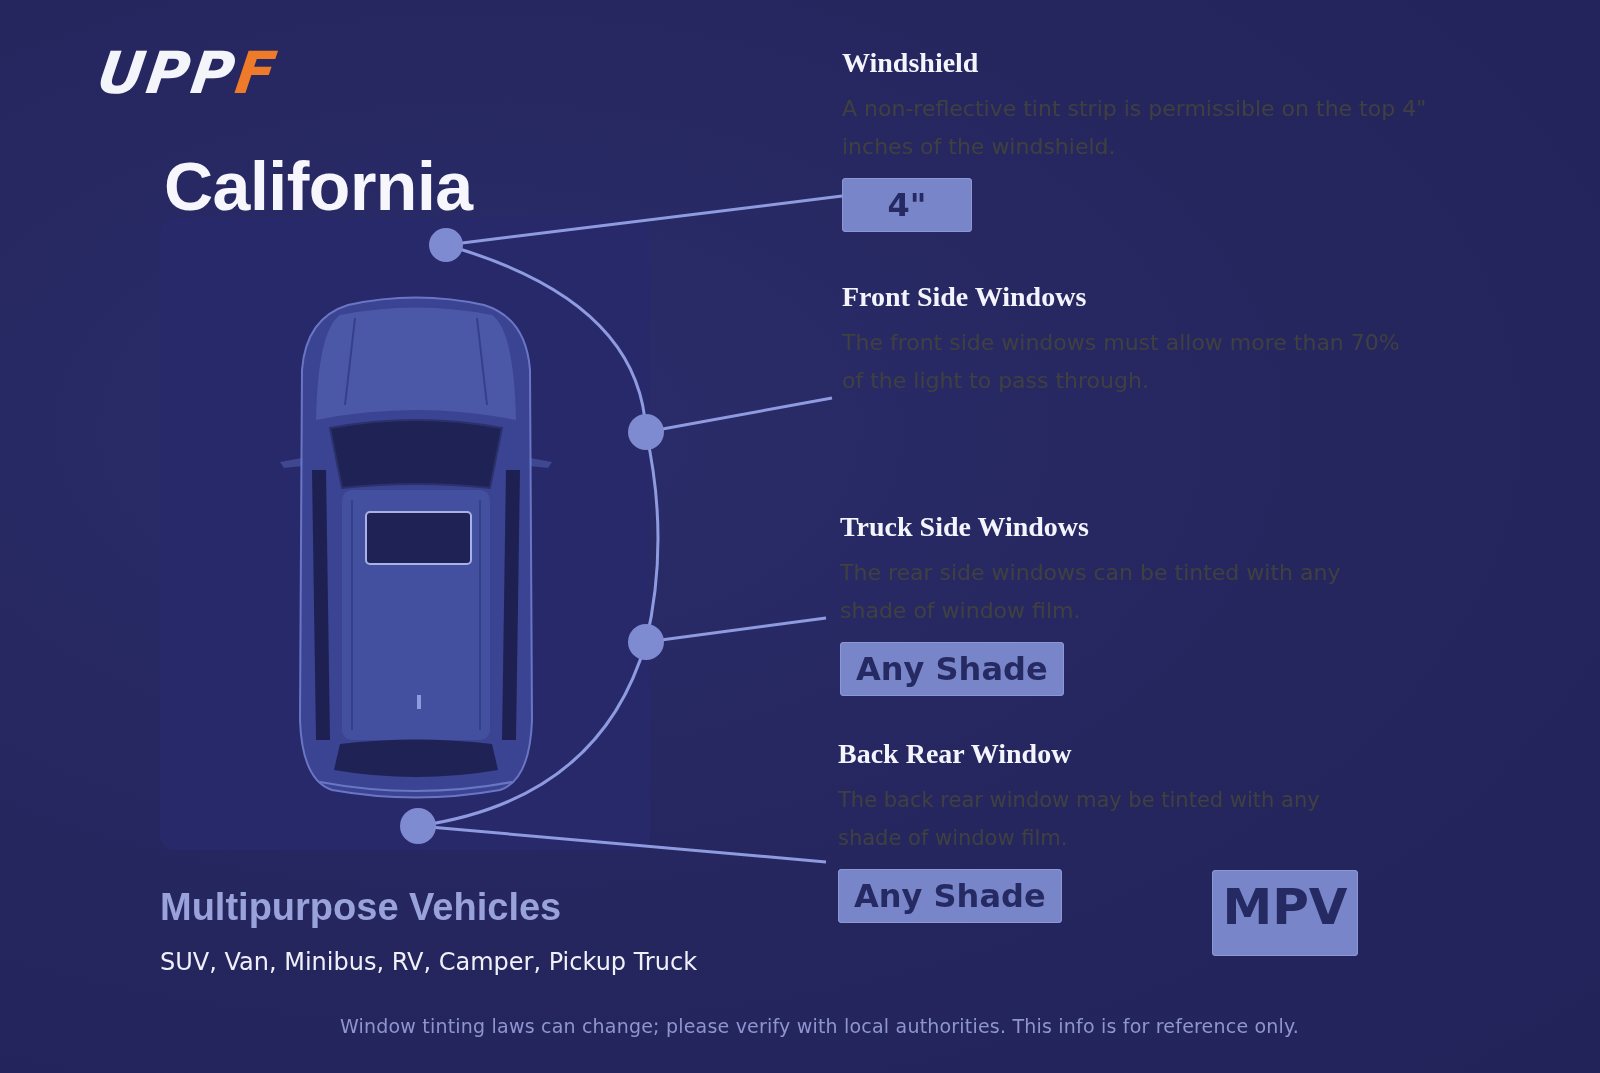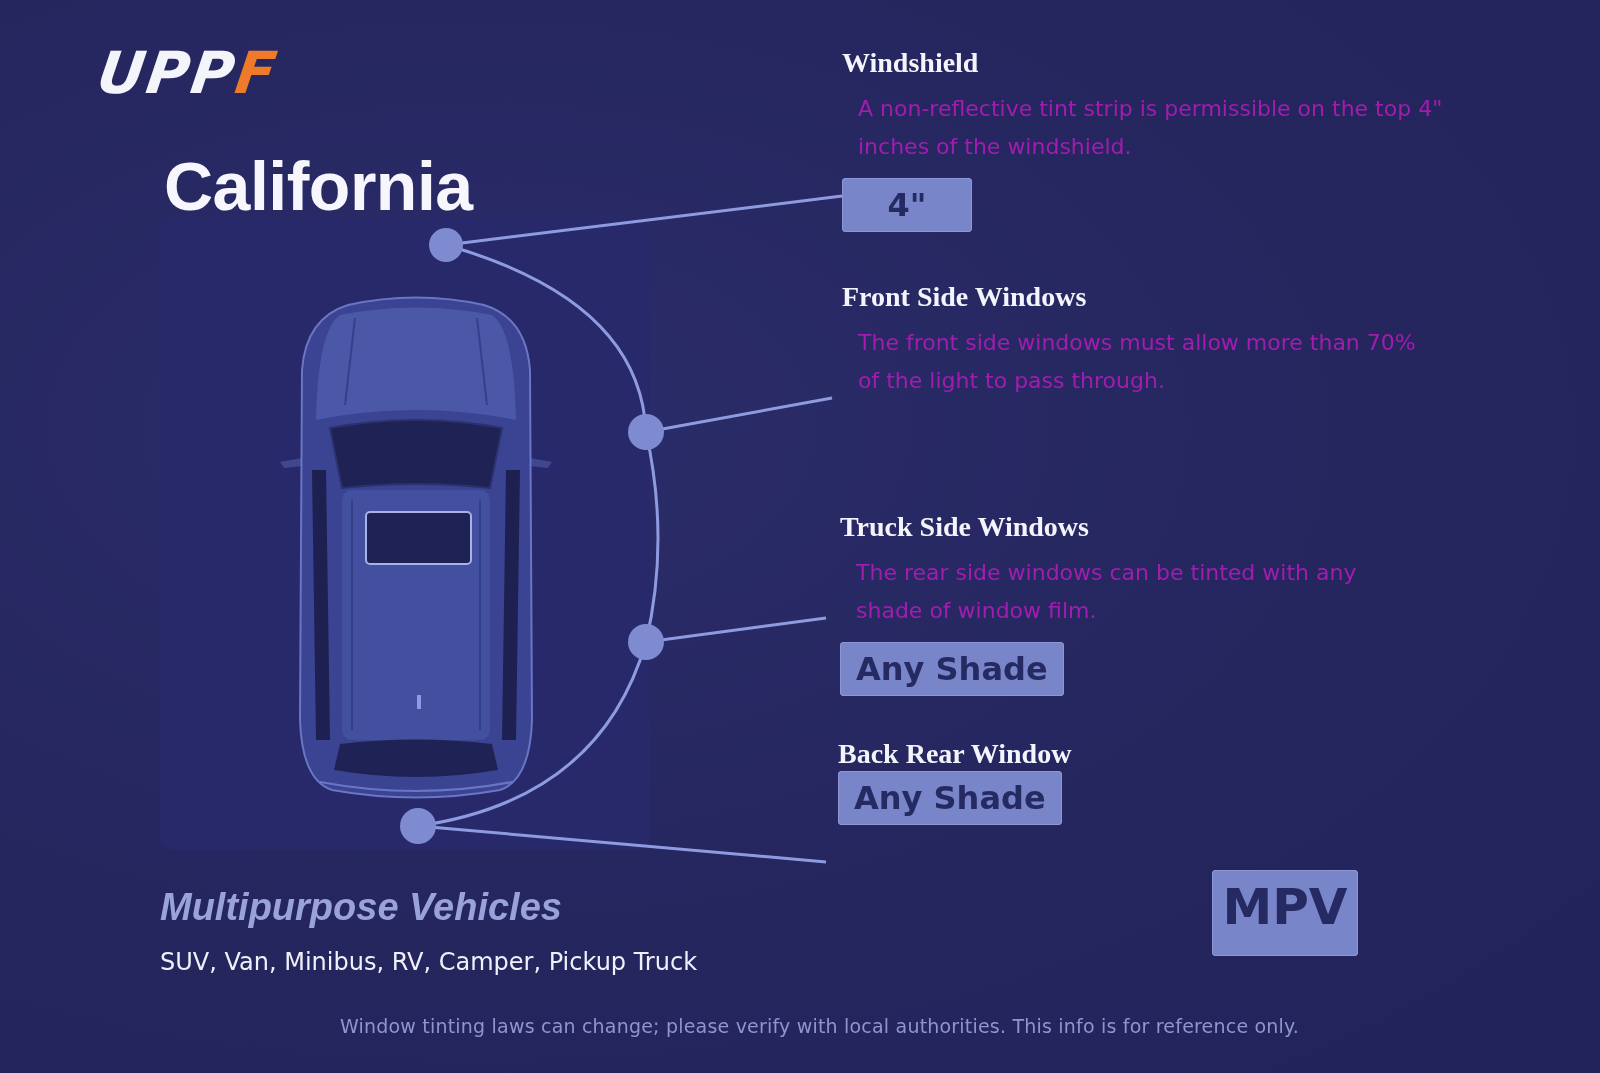--- a/index.html
+++ b/index.html
@@ -27,38 +27,38 @@
     position:absolute; left:160px; top:218px; width:490px; height:632px;
     border-radius:14px; background:#28296a;
   }
   svg.diagram { position:absolute; left:0; top:0; }
   .section { position:absolute; left:842px; width:640px; }
   .section h2 {
     margin:0; font-family:Liberation Serif, serif; font-weight:bold;
     font-size:28px; color:#f4f4fc; line-height:1.2;
   }
   .section p {
-    margin:10px 16px 12px; font-family:"DejaVu Sans", sans-serif;
-    font-size:22px; line-height:38px; color:#a21caf;
+    margin:10px 0 12px; font-family:"DejaVu Sans", sans-serif;
+    font-size:22px; line-height:38px; color:#404040;
   }
   .badge {
     display:inline-block; background:#7985c9; color:#262a63;
     font-weight:bold; font-family:"DejaVu Sans", sans-serif;
     border-radius:4px; box-shadow:0 0 0 1px #8d97d4 inset;
     text-align:center;
   }
   .badge-sm { font-size:32px; height:54px; line-height:54px; padding:0 16px; }
   .mpv {
     position:absolute; left:1212px; top:870px; width:146px; height:86px;
     line-height:74px; font-size:50px; padding:0;
   }
   .vehicle-class {
     position:absolute; left:160px; top:886px;
     font-family:"Liberation Sans", sans-serif; font-weight:bold;
-    font-size:38px; color:#9aa2dc;font-style:italic;
+    font-size:38px; color:#9aa2dc;
   }
   .vehicle-types {
     position:absolute; left:160px; top:948px;
     font-family:"DejaVu Sans", sans-serif; font-size:24px; color:#f0f0fa;
   }
   .disclaimer {
     position:absolute; left:340px; top:1015px;
     font-family:"DejaVu Sans", sans-serif; font-size:19px; color:#8e95cf;
     letter-spacing:0.2px;
   }
@@ -124,20 +124,21 @@
 </div>
 
 <div class="section" style="top:510px; left:840px;">
   <h2>Truck Side Windows</h2>
   <p style="width:540px;">The rear side windows can be tinted with any shade of window film.</p>
   <span class="badge badge-sm">Any Shade</span>
 </div>
 
 <div class="section" style="top:737px; left:838px;">
   <h2>Back Rear Window</h2>
+  <p style="width:500px; font-size:21px;">The back rear window may be tinted with any shade of window film.</p>
   <span class="badge badge-sm">Any Shade</span>
 </div>
 
 <div class="badge mpv">MPV</div>
 
 <div class="vehicle-class">Multipurpose Vehicles</div>
 <div class="vehicle-types">SUV, Van, Minibus, RV, Camper, Pickup Truck</div>
 
 <div class="disclaimer">Window tinting laws can change; please verify with local authorities. This info is for reference only.</div>
 

